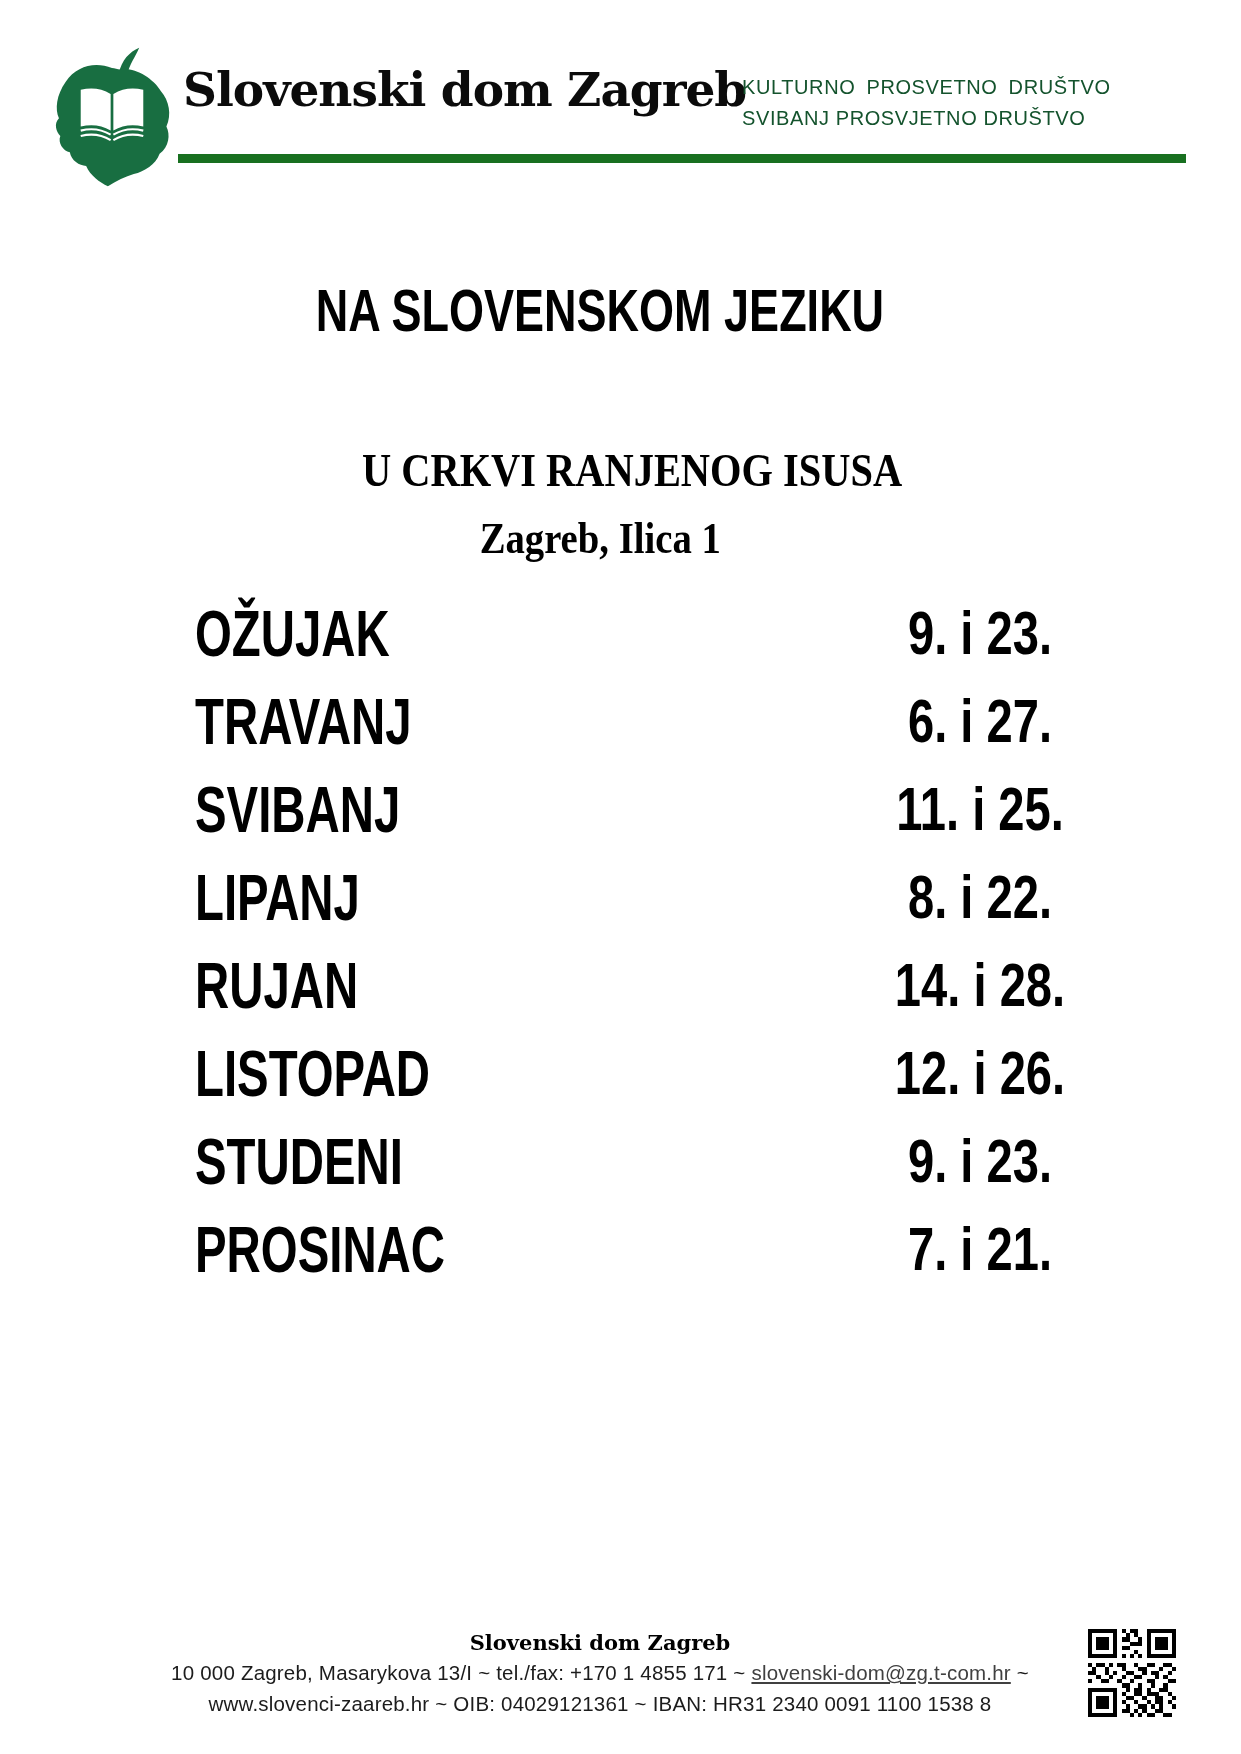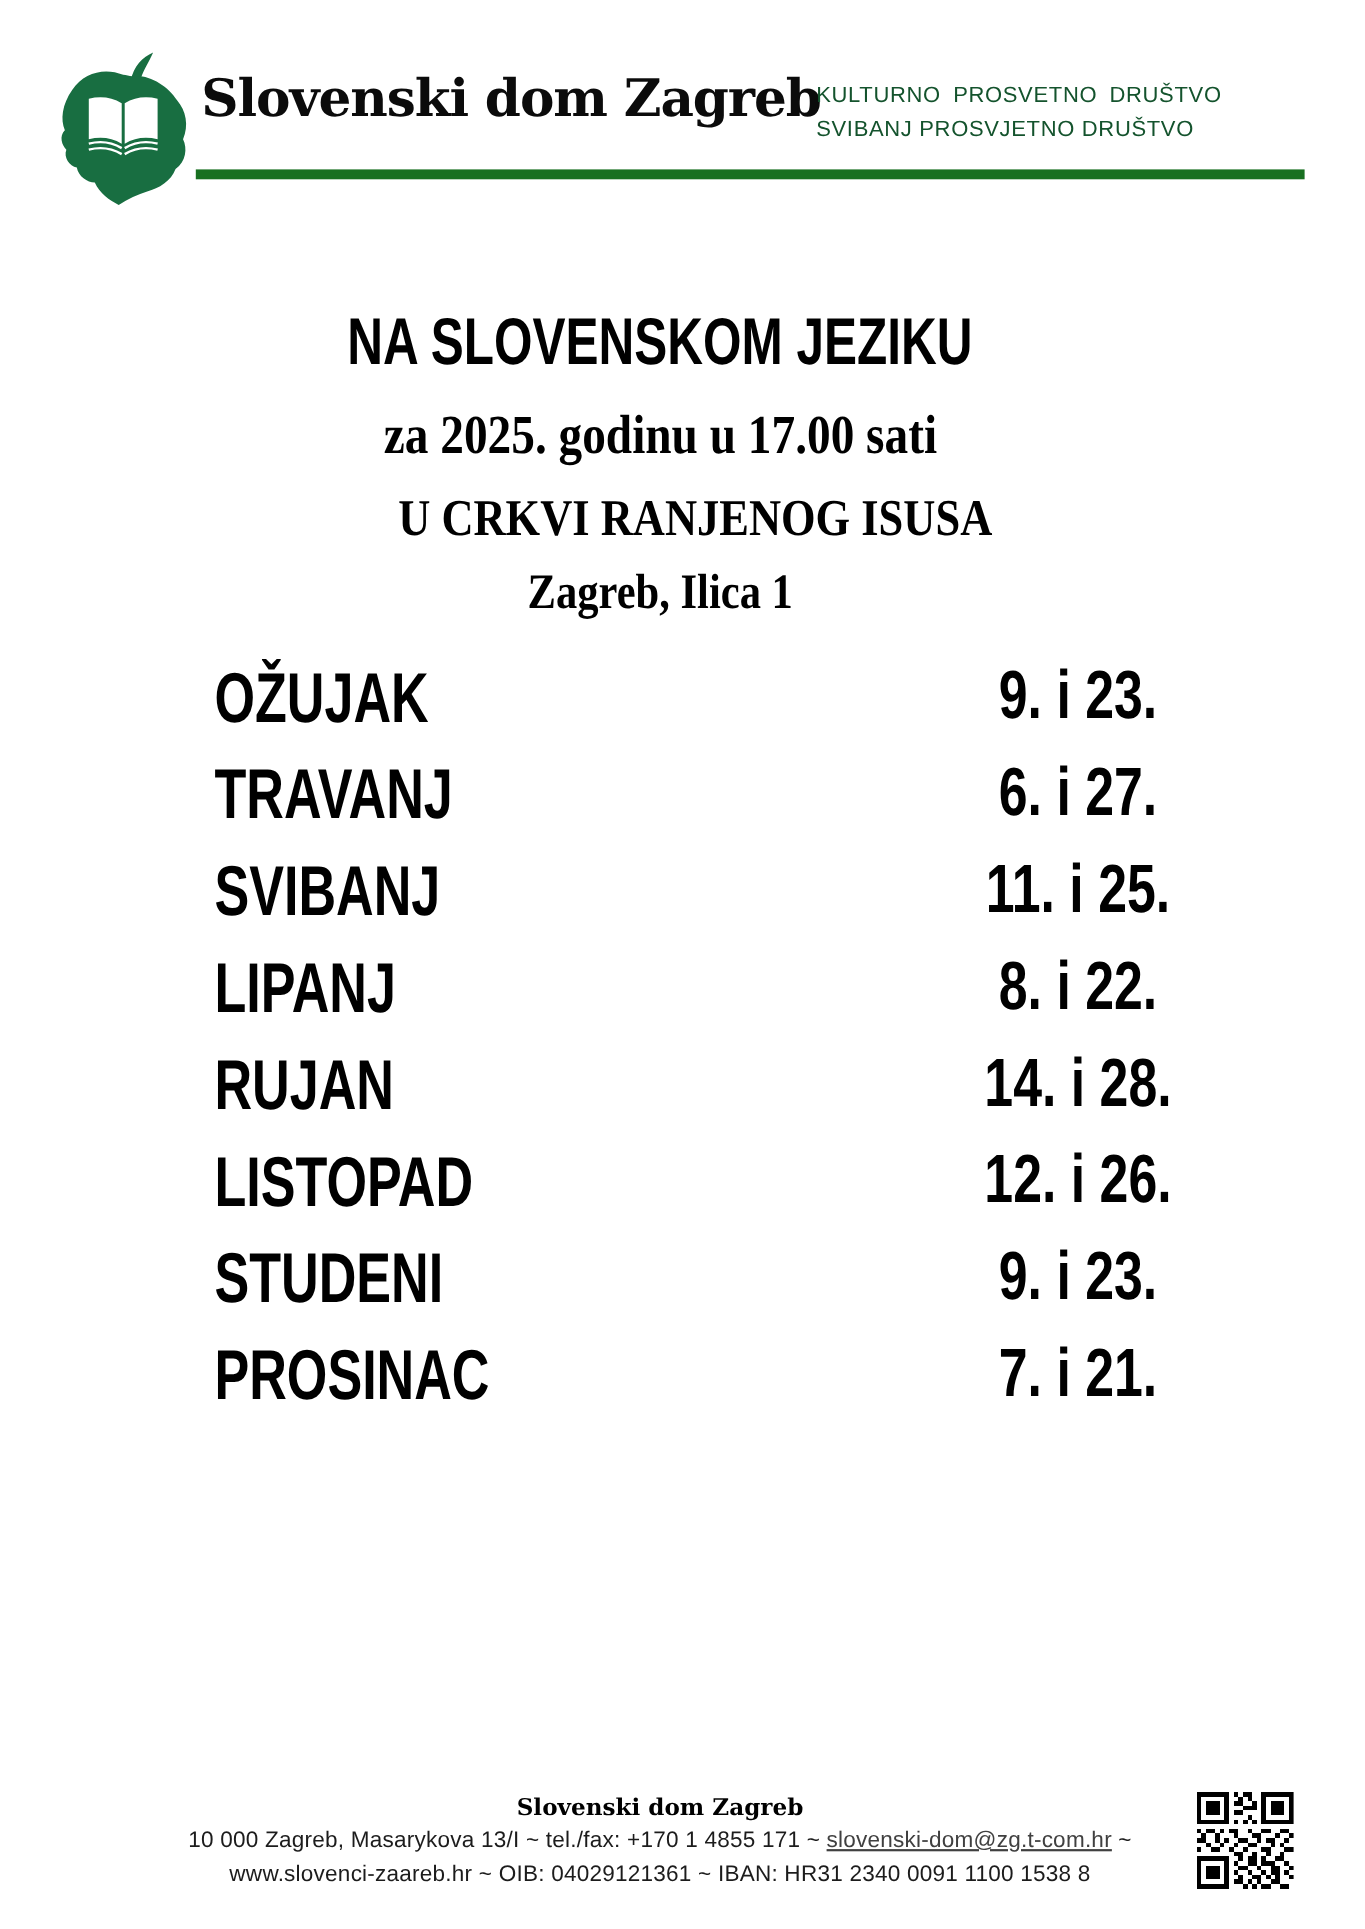--- a/index.html
+++ b/index.html
@@ -98,23 +98,20 @@
 
   <div class="org-sub">
     <div class="l1">KULTURNO PROSVETNO DRUŠTVO</div>
     <div class="l2">SVIBANJ PROSVJETNO DRUŠTVO</div>
   </div>
 
   <div class="divider" style="background:#187020;"></div>
 
   <div class="center-wrap h-main2">
     <span class="cond">NA SLOVENSKOM JEZIKU</span>
-  </div>
-  <div class="center-wrap h-year">
-    <span class="serif">za 2025. godinu u 17.00 sati</span>
   </div>
   <div class="center-wrap h-church">
     <span class="serif">U CRKVI RANJENOG ISUSA</span>
   </div>
   <div class="center-wrap h-city">
     <span class="serif">Zagreb, Ilica 1</span>
   </div>
 
   <div class="row" style="top:602px">
     <span class="month">OŽUJAK</span>

